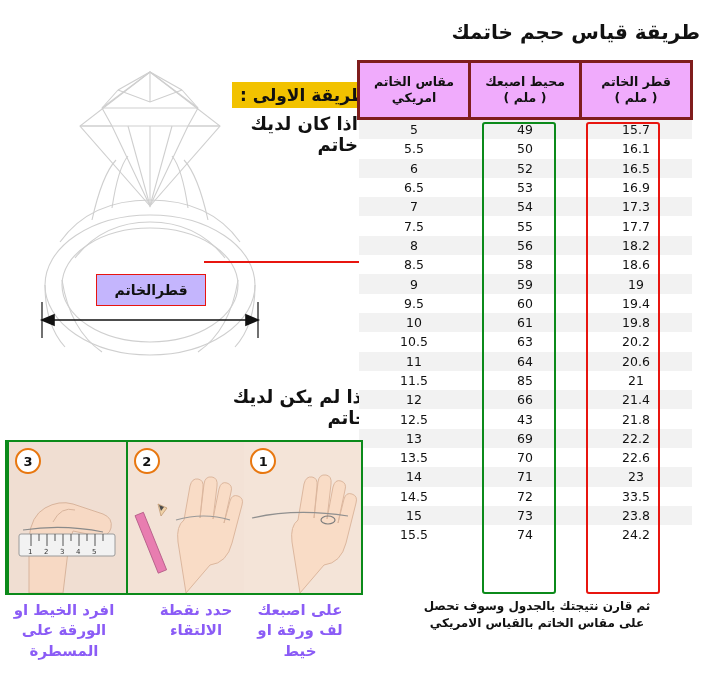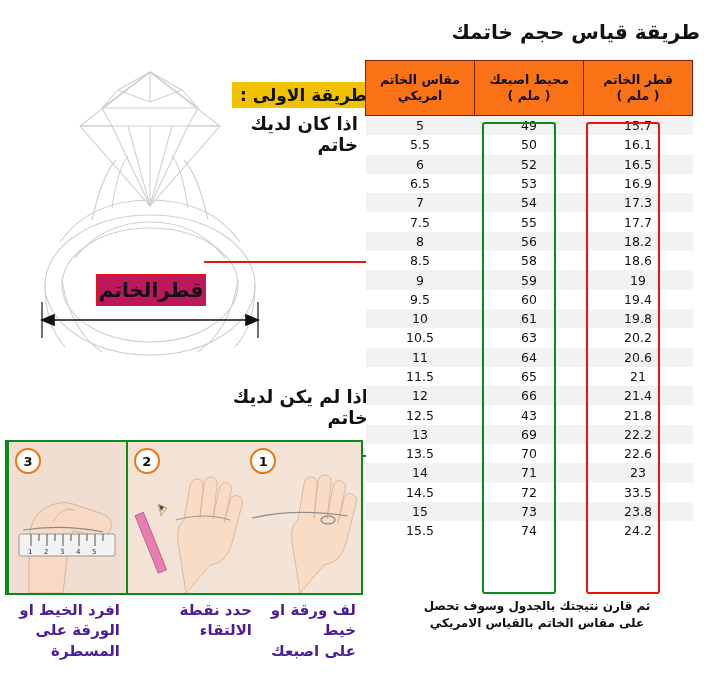--- a/index.html
+++ b/index.html
@@ -40,28 +40,28 @@
     top: 60px;
     width: 318px;
     direction: rtl;
   }
   table.size-table {
     border-collapse: collapse;
     width: 318px;
     table-layout: fixed;
   }
   table.size-table th {
-    background: #f97316;
+    background: #f0abfc;
     color: #111;
     font-size: 12.5px;
     font-weight: bold;
     height: 52px;
     line-height: 1.3;
     vertical-align: middle;
-    border: 1px solid #7f1d1d;
+    border: 3px solid #7f1d1d;
   }
   table.size-table td {
     text-align: center;
     font-size: 12.5px;
     color: #111;
     height: 19.3px;
     padding: 0;
     border: none;
   }
   table.size-table tbody tr:nth-child(odd) td {
@@ -120,23 +120,23 @@
     width: 300px;
     height: 330px;
   }
   .diam-label {
     position: absolute;
     left: 96px;
     top: 244px;
     width: 108px;
     height: 30px;
     border: 1.6px solid #e8150f;
-    background: #be185d;
-    color: #111;
-    font-size: 20px;
+    background: #c4b5fd;
+    color: #111;
+    font-size: 14px;
     font-weight: bold;
     display: flex;
     align-items: center;
     justify-content: center;
     direction: rtl;
   }
 
   
   .method1-label, .method2-label {
     position: absolute;
@@ -208,23 +208,23 @@
     display: flex;
     align-items: center;
     justify-content: center;
     z-index: 5;
   }
   .caption {
     position: absolute;
     top: 600px;
     font-size: 15px;
     font-weight: bold;
-    color: #4c1d95;
-    direction: rtl;
-    text-align: right;
+    color: #8b5cf6;
+    direction: rtl;
+    text-align: center;
     line-height: 1.35;
   }
   .cap3 { left: 8px;   width: 112px; }
   .cap2 { left: 140px; width: 112px; }
   .cap1 { left: 244px; width: 112px; }
 
   .bottom-note {
     position: absolute;
     left: 372px;
     top: 598px;
@@ -376,21 +376,21 @@
             <td class="col-circ">63</td>
             <td class="col-us">10.5</td>
           </tr>
           <tr>
             <td class="col-dia">20.6</td>
             <td class="col-circ">64</td>
             <td class="col-us">11</td>
           </tr>
           <tr>
             <td class="col-dia">21</td>
-            <td class="col-circ">65</td>
+            <td class="col-circ">85</td>
             <td class="col-us">11.5</td>
           </tr>
           <tr>
             <td class="col-dia">21.4</td>
             <td class="col-circ">66</td>
             <td class="col-us">12</td>
           </tr>
           <tr>
             <td class="col-dia">21.8</td>
             <td class="col-circ">43</td>
@@ -501,22 +501,22 @@
 
   <div class="caption cap3">
     <div>افرد الخيط او</div>
     <div>الورقة على المسطرة</div>
   </div>
   <div class="caption cap2">
     <div>حدد نقطة</div>
     <div>الالتقاء</div>
   </div>
   <div class="caption cap1">
+    <div>على اصبعك</div>
     <div>لف ورقة او خيط</div>
-    <div>على اصبعك</div>
   </div>
 
   <div class="bottom-note">
     <div>ثم قارن نتيجتك بالجدول وسوف تحصل</div>
     <div>على مقاس الخاتم بالقياس الامريكي</div>
   </div>
 
 </div>
 
 </body></html>

